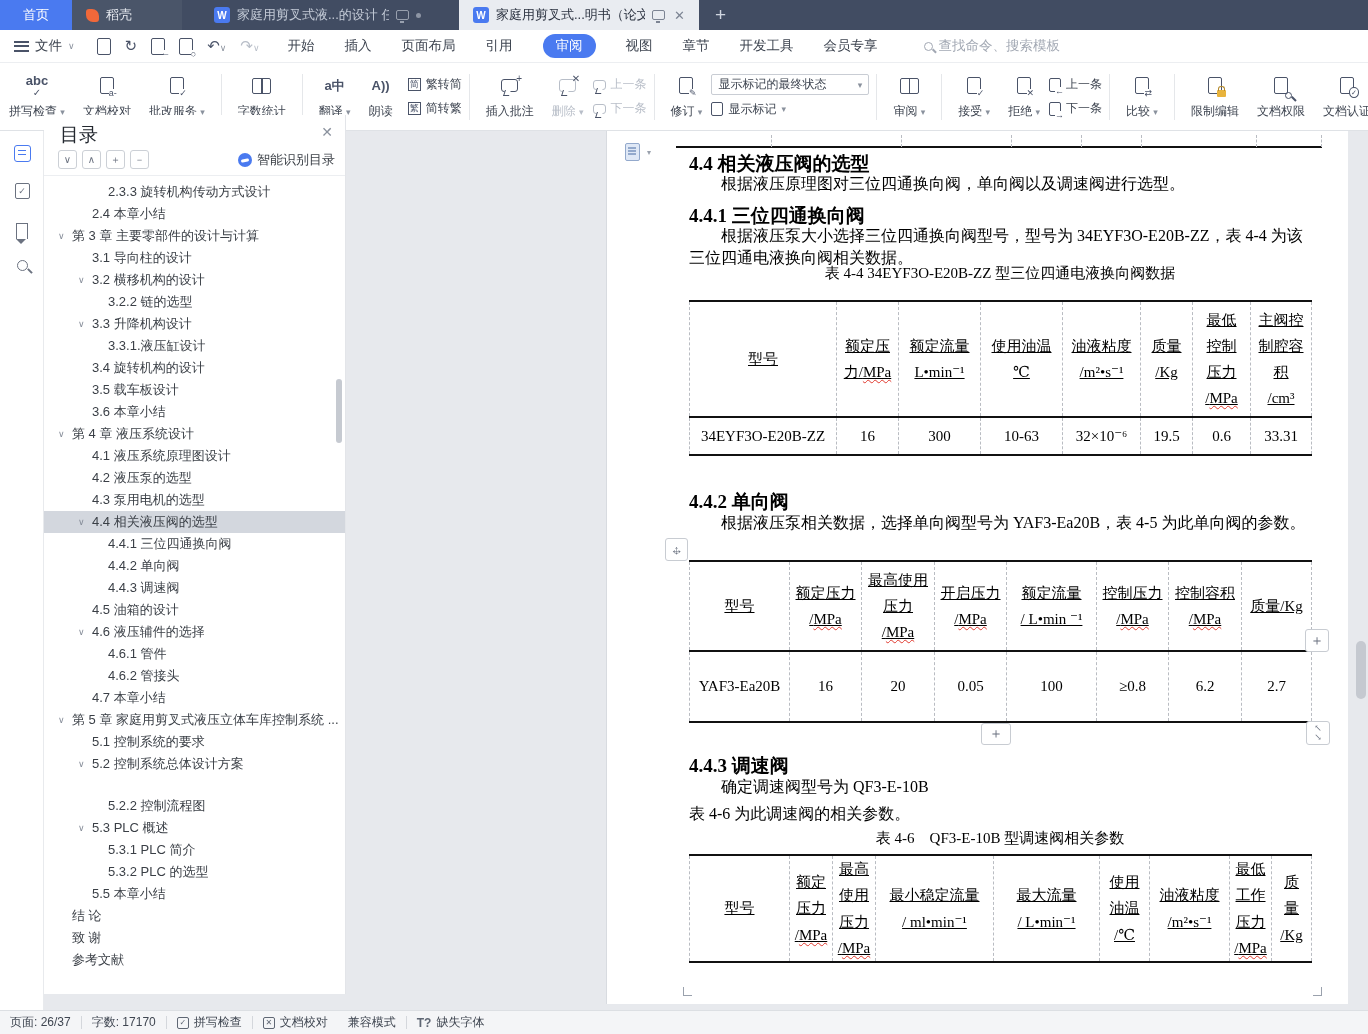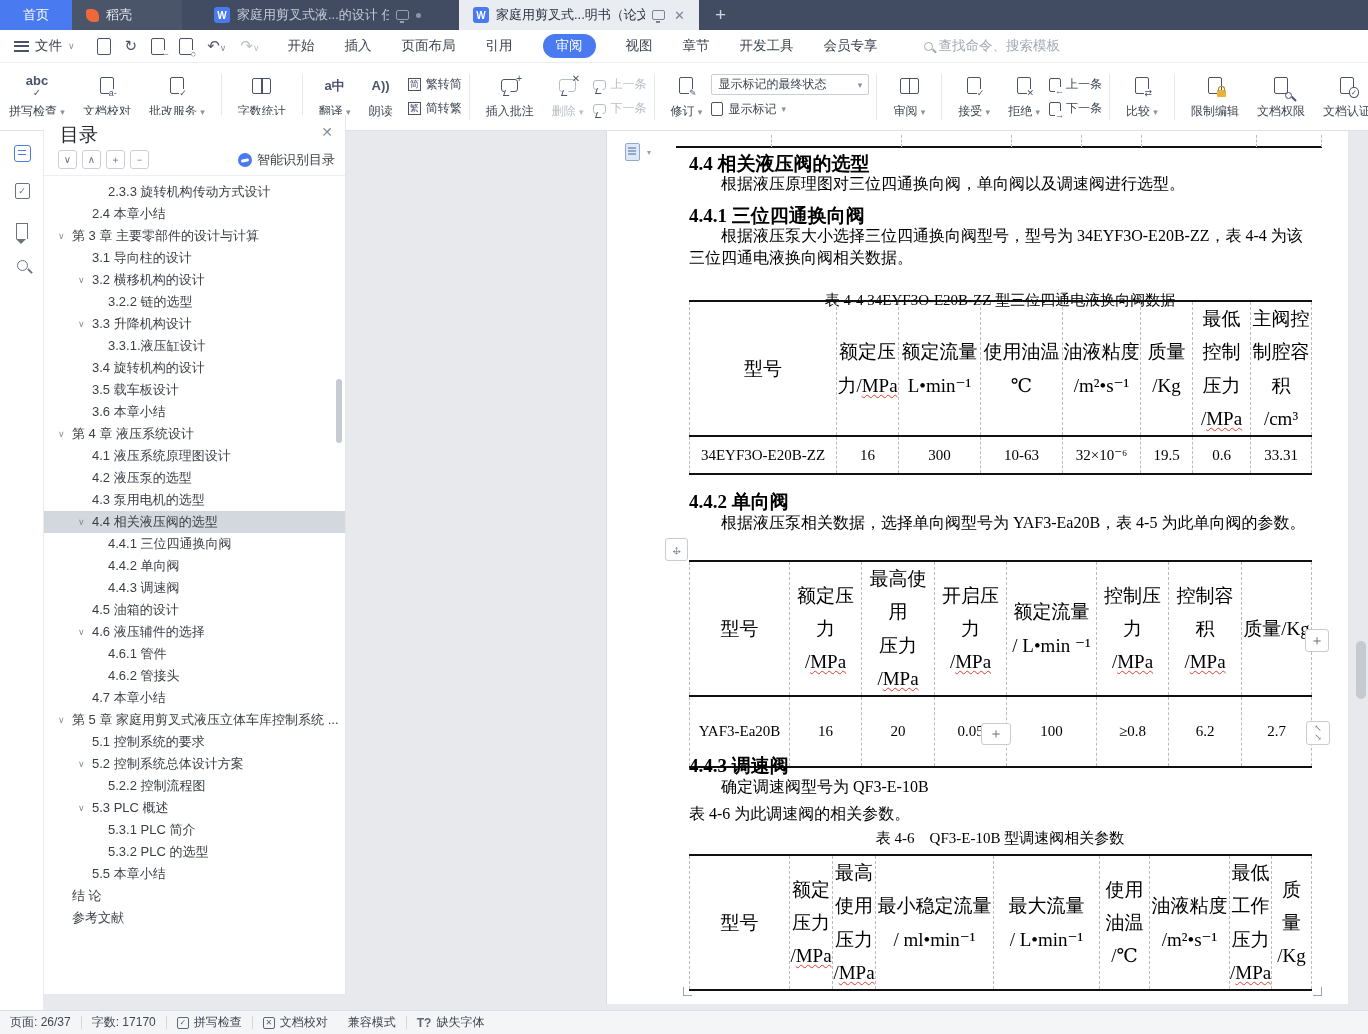--- a/index.html
+++ b/index.html
@@ -103,21 +103,21 @@
   .dp { position:absolute; left:82px; width:624px; font-size:16px; line-height:21.5px; }
   .ind { text-indent:2em; }
   .dcap { position:absolute; left:82px; width:622px; text-align:center; font-size:15px; }
   
   #strip { position:absolute; left:69px; top:3px; width:646px; height:14px; border-bottom:2px solid #111; }
   #strip i { position:absolute; top:1px; width:0; height:12px; border-left:1px dashed #b9bcc2; }
   
   .dtable { border-collapse:collapse; table-layout:fixed; width:622px; text-align:center;
     border-top:2px solid #111; border-bottom:2px solid #111; }
   .dtable thead { border-bottom:2px solid #111; }
-  .dtable th { font-weight:normal; font-size:19px; line-height:1.75; border-left:1px dashed #b9bcc2; border-right:1px dashed #b9bcc2; vertical-align:middle; }
+  .dtable th { font-weight:normal; font-size:15px; line-height:1.75; border-left:1px dashed #b9bcc2; border-right:1px dashed #b9bcc2; vertical-align:middle;text-decoration:underline; }
   .dtable td { font-size:15px; border-left:1px dashed #b9bcc2; border-right:1px dashed #b9bcc2; vertical-align:middle; }
   #t44 { position:absolute; left:82px; top:169px; } #t44 th { height:116px; } #t44 td { height:38px; }
   #t45 { position:absolute; left:82px; top:429px; } #t45 th { height:90px; } #t45 td { height:71px; }
   #t46 { position:absolute; left:82px; top:723px; } #t46 th { height:101px; }
   .wavy { text-decoration:underline; text-decoration-style:wavy; text-decoration-color:#e03a2f; text-decoration-thickness:1px; text-underline-offset:2px; }
   
   .wbox { position:absolute; background:#fff; border:1px solid #c8ccd2; border-radius:3px; color:#6b7280; display:flex; align-items:center; justify-content:center; }
   #mvh { left:58px; top:407px; width:23px; height:23px; }
   #mvh::before { content:"↔"; position:absolute; font-size:13px; }
   #mvh::after { content:"↕"; position:absolute; font-size:13px; }
@@ -462,38 +462,41 @@
         <span class="car">∨</span>
         <span>第 5 章 家庭用剪叉式液压立体车库控制系统 ...</span>
       </div>
       <div class="toc-row" style="padding-left: 48px;">
         <span>5.1 控制系统的要求</span>
       </div>
       <div class="toc-row" style="padding-left: 34px;">
         <span class="car">∨</span>
         <span>5.2 控制系统总体设计方案</span>
       </div>
-      <div class="toc-row" style="padding-left: 64px;">
+      <div class="toc-row" style="padding-left: 64px; margin-top: 20px;">
         <span>5.2.2 控制流程图</span>
       </div>
       <div class="toc-row" style="padding-left: 34px;">
         <span class="car">∨</span>
         <span>5.3 PLC 概述</span>
       </div>
       <div class="toc-row" style="padding-left: 64px;">
         <span>5.3.1 PLC 简介</span>
       </div>
       <div class="toc-row" style="padding-left: 64px;">
         <span>5.3.2 PLC 的选型</span>
       </div>
       <div class="toc-row" style="padding-left: 48px;">
         <span>5.5 本章小结</span>
       </div>
       <div class="toc-row" style="padding-left: 28px;">
         <span>结  论</span>
+      </div>
+      <div class="toc-row" style="padding-left: 28px;">
+        <span>致  谢</span>
       </div>
       <div class="toc-row" style="padding-left: 28px;">
         <span>参考文献</span>
       </div>
     </div>
   <div id="toc-sb"></div>
 </div>
 
 <div id="docarea">
   <div id="page">
@@ -506,21 +509,21 @@
         <i style="left:580px"></i>
         <i style="left:645px"></i>
     </div>
     <div id="pgic"></div>
     <div id="pgic-car">▾</div>
 
     <div class="dh" style="top:20px">4.4 相关液压阀的选型</div>
     <div class="dp ind" style="top:42px">根据液压原理图对三位四通换向阀，单向阀以及调速阀进行选型。</div>
     <div class="dh" style="top:72px">4.4.1 三位四通换向阀</div>
     <div class="dp ind" style="top:94px">根据液压泵大小选择三位四通换向阀型号，型号为 34EYF3O-E20B-ZZ，表 4-4 为该三位四通电液换向阀相关数据。</div>
-    <div class="dcap" style="top:160px">表 4-4 34EYF3O-E20B-ZZ 型三位四通电液换向阀数据</div>
+    <div class="dcap" style="top:133px">表 4-4 34EYF3O-E20B-ZZ 型三位四通电液换向阀数据</div>
     <div id="t44">
         <table class="dtable">
           <colgroup>
             <col style="width: 147px;">
             <col style="width: 62px;">
             <col style="width: 82px;">
             <col style="width: 82px;">
             <col style="width: 78px;">
             <col style="width: 52px;">
             <col style="width: 58px;">

